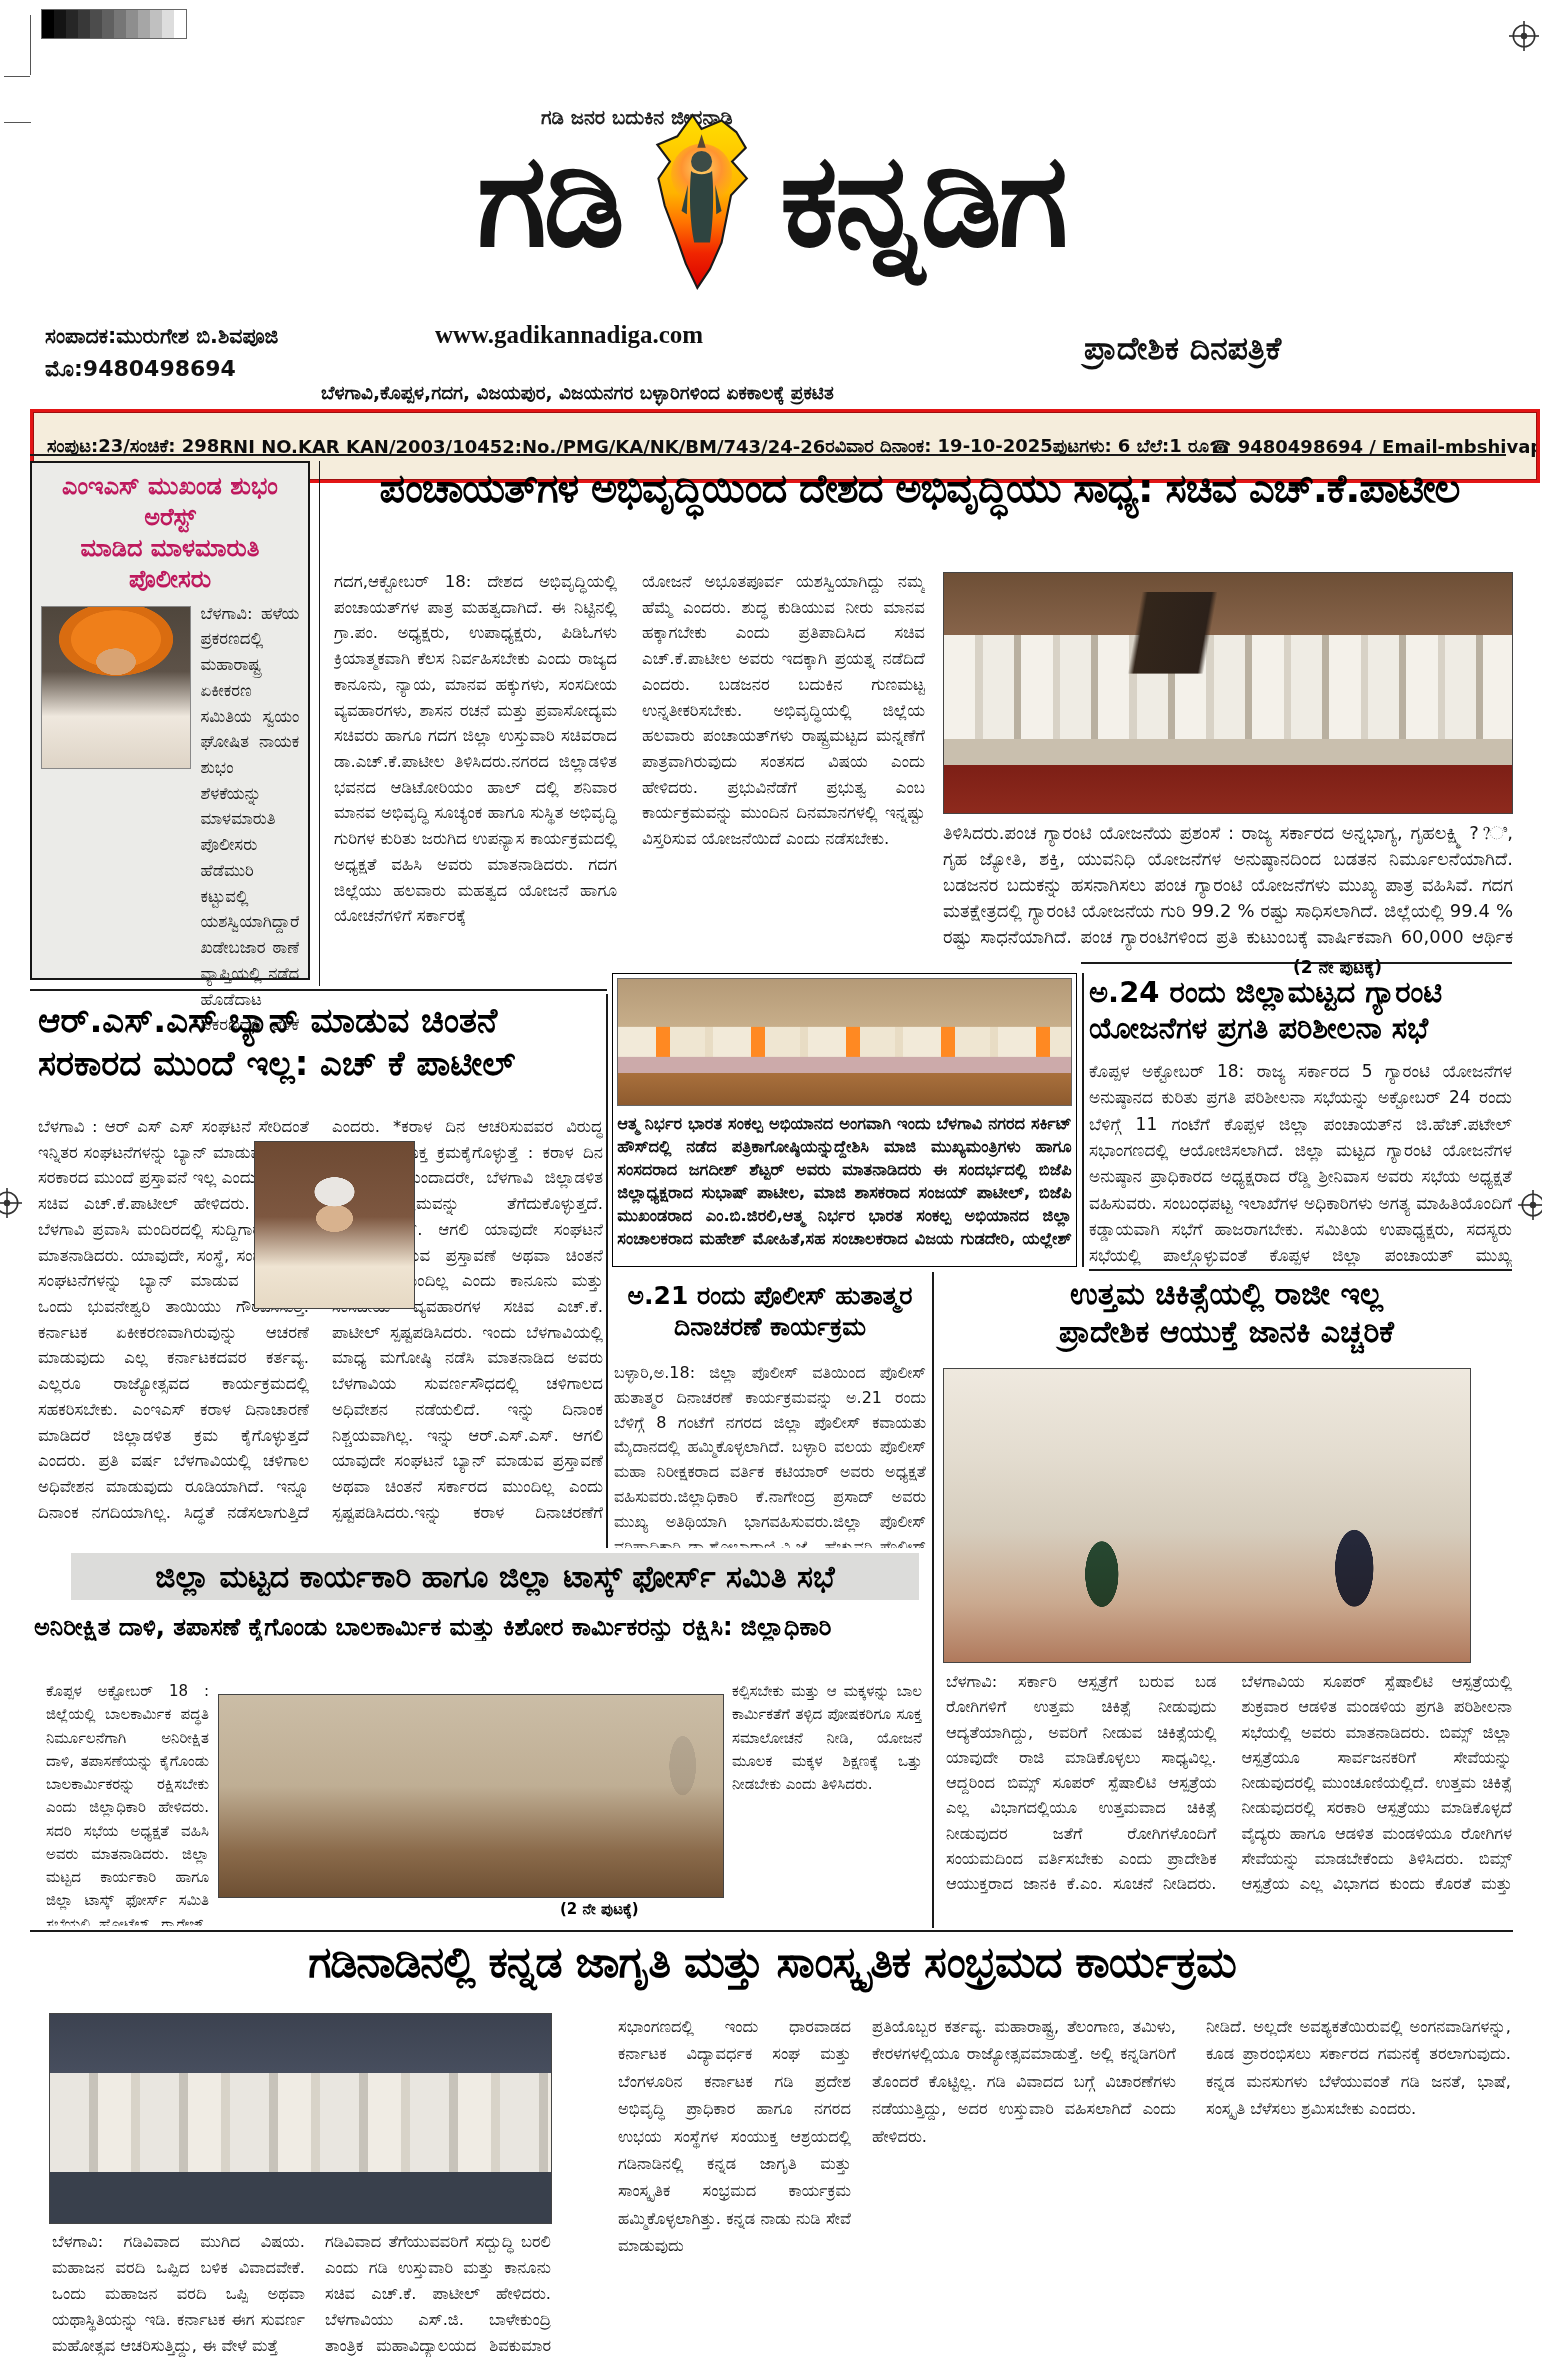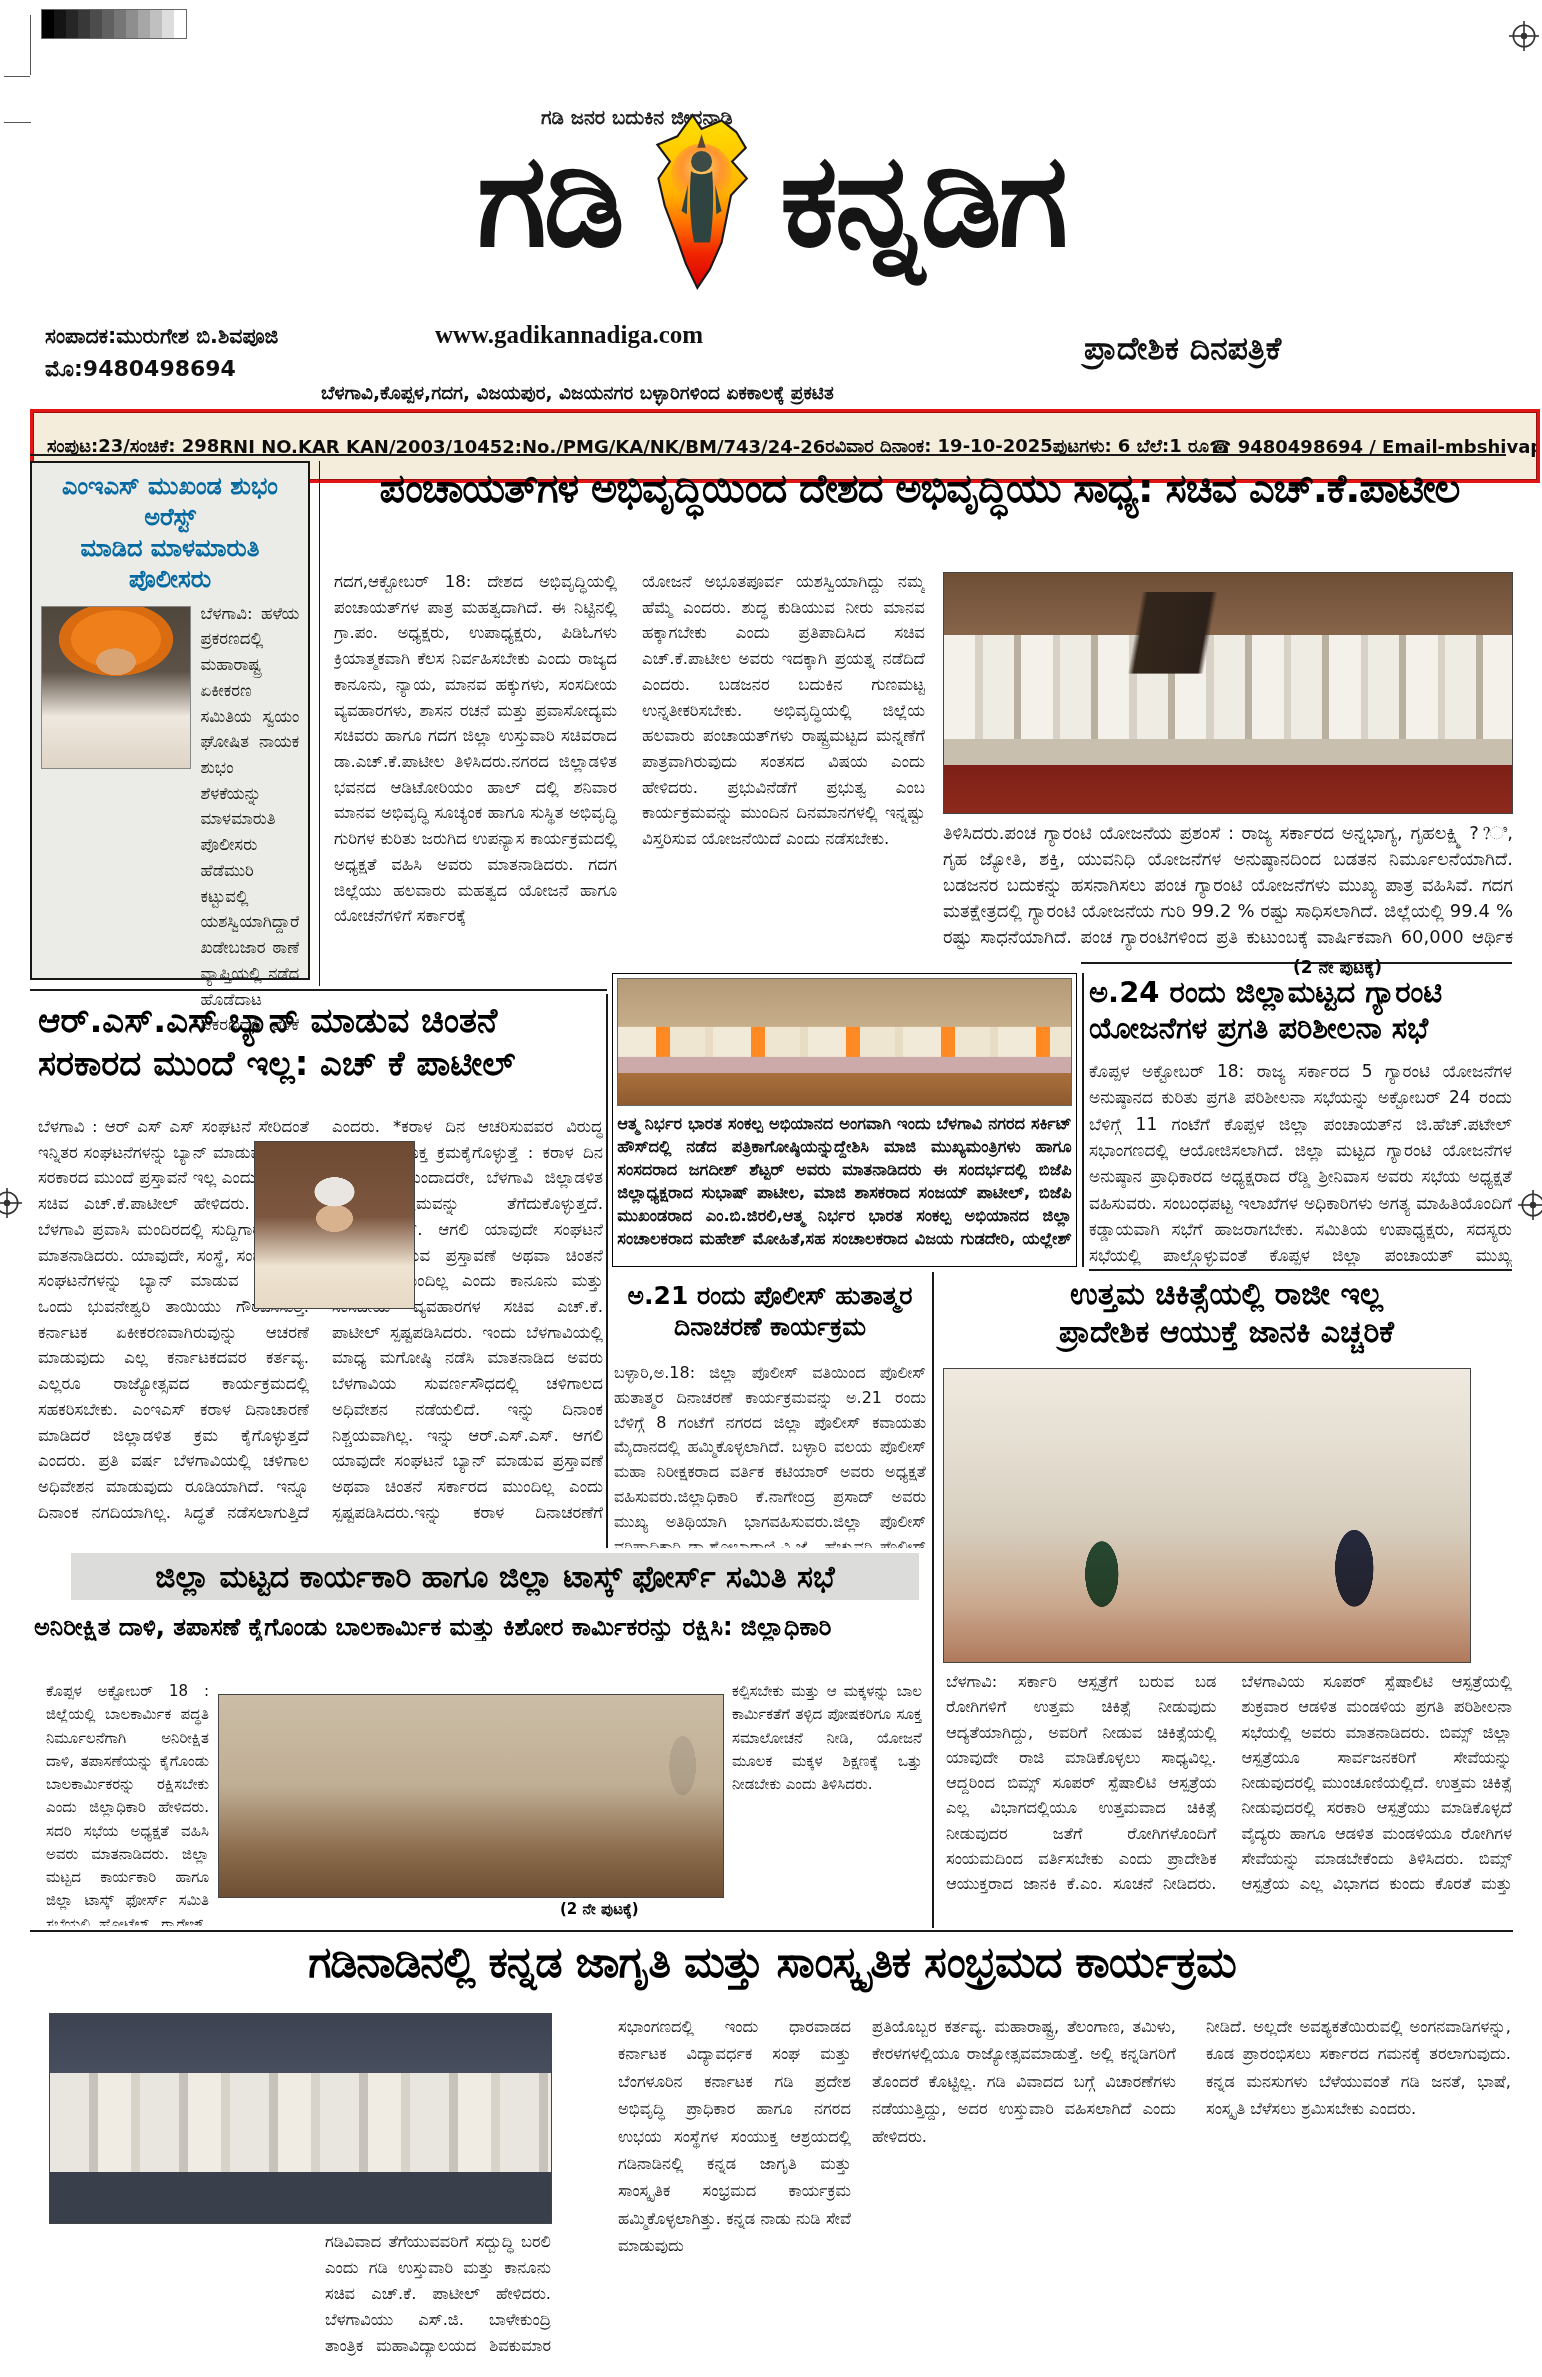--- a/index.html
+++ b/index.html
@@ -21,21 +21,21 @@
   .masthead-word{font-size:129px;font-weight:900;letter-spacing:-3.3px;color:#151515;line-height:1;}
   .tagline{position:absolute;left:541px;top:106px;font-size:19.6px;font-weight:800;color:#222;}
   
   .infobar{position:absolute;left:30px;top:409px;width:1476px;height:36px;
            background:#f5eddc;border:3.3px solid #e31515;outline:1.1px solid #9d0f0f;outline-offset:-4.9px;
            display:flex;align-items:center;justify-content:space-between;
            padding:16px 14px;font-size:18px;font-weight:800;color:#0d0d0d;white-space:nowrap;overflow:hidden;}
   
   .story1-box{position:absolute;left:30px;top:461px;width:280px;height:519px;
               background:#ebebe8;border:2.2px solid #161616;padding:7.6px 8.7px;box-sizing:border-box;}
-  .story1-box h2{margin:0 0 5.4px 0;font-size:24px;line-height:1.3;text-align:center;font-weight:900;color:#0369a1;}
+  .story1-box h2{margin:0 0 5.4px 0;font-size:24px;line-height:1.3;text-align:center;font-weight:900;color:#be185d;}
   .mini-photo{float:left;width:148px;height:161px;margin:5.4px 9.8px 4.3px 0;border:1.1px solid #888;
               background:
                 radial-gradient(49px 33px at 50% 34%, #d9a372 0 40%, transparent 41%),
                 radial-gradient(81px 52px at 50% 20%, #ef7f1a 0 55%, #d96c10 56% 70%, transparent 71%),
                 linear-gradient(180deg,#4f463c 0%,#5d5248 40%,#efe8de 68%,#ded4c6 100%);}
   
   .head-xl{font-size:40px;line-height:1.18;text-align:center;font-weight:900;letter-spacing:-1.1px;color:#000;}
   .head-lg{font-size:33px;line-height:1.25;font-weight:900;color:#000;}
   .head-md{font-size:28px;line-height:1.25;font-weight:900;color:#000;text-align:center;}
   .jump{font-size:17px;font-weight:800;color:#000;}
@@ -217,19 +217,20 @@
   <div class="abs jump" style="left:560px;top:1900px;width:163px;font-size:15px">(2 ನೇ ಪುಟಕ್ಕೆ)</div>
 
   <div class="rule-h" style="left:30px;top:1930px;width:1483px;height:2.2px"></div>
 
   <div class="abs head-xl" style="left:33px;top:1937px;width:1478px;font-size:43px">ಗಡಿನಾಡಿನಲ್ಲಿ ಕನ್ನಡ ಜಾಗೃತಿ ಮತ್ತು ಸಾಂಸ್ಕೃತಿಕ ಸಂಭ್ರಮದ ಕಾರ್ಯಕ್ರಮ</div>
   <div class="photo" style="left:49px;top:2013px;width:501px;height:209px;background:
       linear-gradient(180deg,#3c4250 0%,#474e5e 28%,transparent 28%) 0 0/100% 100% no-repeat,
       repeating-linear-gradient(90deg,#e9e6e0 0 39px,#c7c3ba 39px 48px,#f0ece4 48px 81px,#d8d3c8 81px 90px) 0 42%/100% 58% no-repeat,
       radial-gradient(25px 49px at 32% 62%, #f07a12 0 55%, transparent 56%),
       #39404c"></div>
+  <div class="abs body-txt" style="left:52px;top:2229px;width:253px;height:128px;font-size:16.3px;line-height:1.6">ಬೆಳಗಾವಿ: ಗಡಿವಿವಾದ ಮುಗಿದ ವಿಷಯ. ಮಹಾಜನ ವರದಿ ಒಪ್ಪಿದ ಬಳಿಕ ವಿವಾದವೇಕೆ. ಒಂದು ಮಹಾಜನ ವರದಿ ಒಪ್ಪಿ ಅಥವಾ ಯಥಾಸ್ಥಿತಿಯನ್ನು ಇಡಿ. ಕರ್ನಾಟಕ ಈಗ ಸುವರ್ಣ ಮಹೋತ್ಸವ ಆಚರಿಸುತ್ತಿದ್ದು, ಈ ವೇಳೆ ಮತ್ತೆ</div>
   <div class="abs body-txt" style="left:325px;top:2229px;width:226px;height:128px;font-size:16.3px;line-height:1.6">ಗಡಿವಿವಾದ ತೆಗೆಯುವವರಿಗೆ ಸದ್ಬುದ್ಧಿ ಬರಲಿ ಎಂದು ಗಡಿ ಉಸ್ತುವಾರಿ ಮತ್ತು ಕಾನೂನು ಸಚಿವ ಎಚ್.ಕೆ. ಪಾಟೀಲ್ ಹೇಳಿದರು. ಬೆಳಗಾವಿಯು ಎಸ್.ಜಿ. ಬಾಳೇಕುಂದ್ರಿ ತಾಂತ್ರಿಕ ಮಹಾವಿದ್ಯಾಲಯದ ಶಿವಕುಮಾರ ಸಂಬರಗಿಮಠ</div>
   <div class="abs body-txt" style="left:618px;top:2013px;width:233px;height:348px;font-size:16.3px;line-height:1.68">ಸಭಾಂಗಣದಲ್ಲಿ ಇಂದು ಧಾರವಾಡದ ಕರ್ನಾಟಕ ವಿದ್ಯಾವರ್ಧಕ ಸಂಘ ಮತ್ತು ಬೆಂಗಳೂರಿನ ಕರ್ನಾಟಕ ಗಡಿ ಪ್ರದೇಶ ಅಭಿವೃದ್ಧಿ ಪ್ರಾಧಿಕಾರ ಹಾಗೂ ನಗರದ ಉಭಯ ಸಂಸ್ಥೆಗಳ ಸಂಯುಕ್ತ ಆಶ್ರಯದಲ್ಲಿ ಗಡಿನಾಡಿನಲ್ಲಿ ಕನ್ನಡ ಜಾಗೃತಿ ಮತ್ತು ಸಾಂಸ್ಕೃತಿಕ ಸಂಭ್ರಮದ ಕಾರ್ಯಕ್ರಮ ಹಮ್ಮಿಕೊಳ್ಳಲಾಗಿತ್ತು. ಕನ್ನಡ ನಾಡು ನುಡಿ ಸೇವೆ ಮಾಡುವುದು</div>
   <div class="abs body-txt" style="left:872px;top:2013px;width:304px;height:348px;font-size:16.3px;line-height:1.68">ಪ್ರತಿಯೊಬ್ಬರ ಕರ್ತವ್ಯ. ಮಹಾರಾಷ್ಟ್ರ, ತೆಲಂಗಾಣ, ತಮಿಳು, ಕೇರಳಗಳಲ್ಲಿಯೂ ರಾಜ್ಯೋತ್ಸವಮಾಡುತ್ತೆ. ಅಲ್ಲಿ ಕನ್ನಡಿಗರಿಗೆ ತೊಂದರೆ ಕೊಟ್ಟಿಲ್ಲ. ಗಡಿ ವಿವಾದದ ಬಗ್ಗೆ ವಿಚಾರಣೆಗಳು ನಡೆಯುತ್ತಿದ್ದು, ಅದರ ಉಸ್ತುವಾರಿ ವಹಿಸಲಾಗಿದೆ ಎಂದು ಹೇಳಿದರು.</div>
   <div class="abs body-txt" style="left:1206px;top:2013px;width:305px;height:348px;font-size:16.3px;line-height:1.68">ನೀಡಿದೆ. ಅಲ್ಲದೇ ಅವಶ್ಯಕತೆಯಿರುವಲ್ಲಿ ಅಂಗನವಾಡಿಗಳನ್ನು, ಕೂಡ ಪ್ರಾರಂಭಿಸಲು ಸರ್ಕಾರದ ಗಮನಕ್ಕೆ ತರಲಾಗುವುದು. ಕನ್ನಡ ಮನಸುಗಳು ಬೆಳೆಯುವಂತೆ ಗಡಿ ಜನತೆ, ಭಾಷೆ, ಸಂಸ್ಕೃತಿ ಬೆಳೆಸಲು ಶ್ರಮಿಸಬೇಕು ಎಂದರು.</div>
 
 </div>
 
 
 </body></html>

